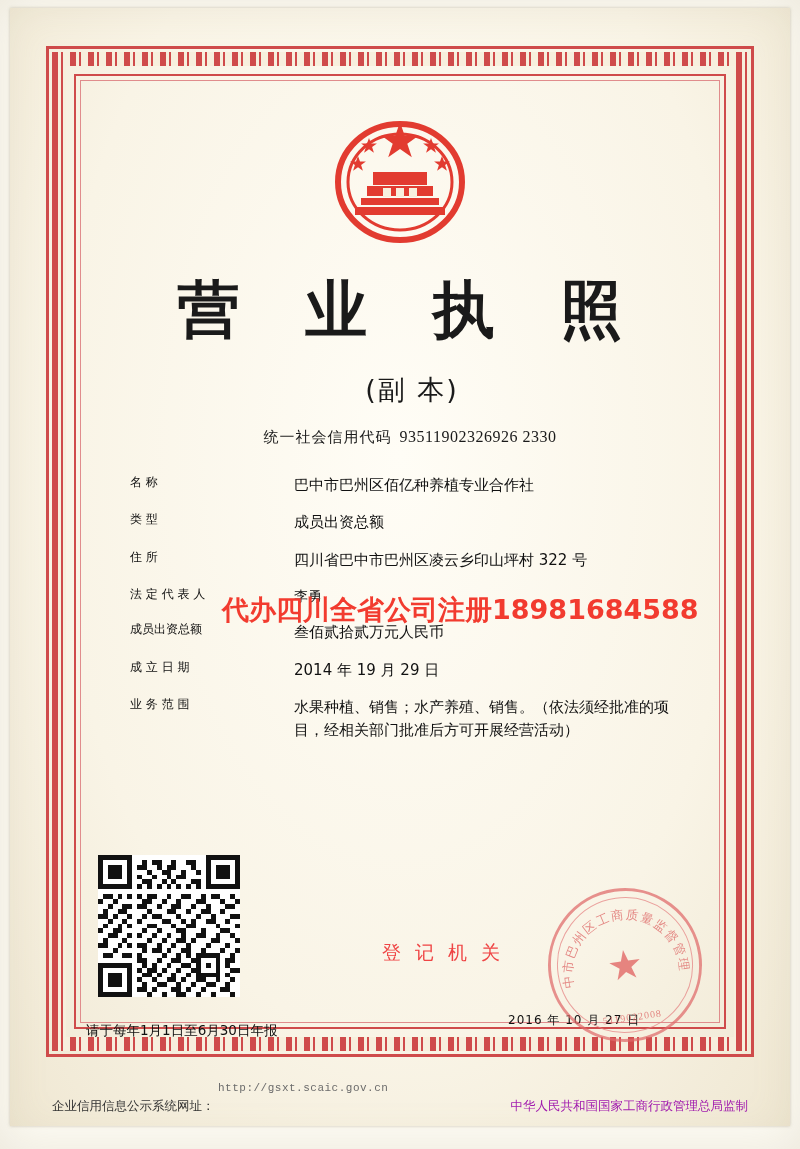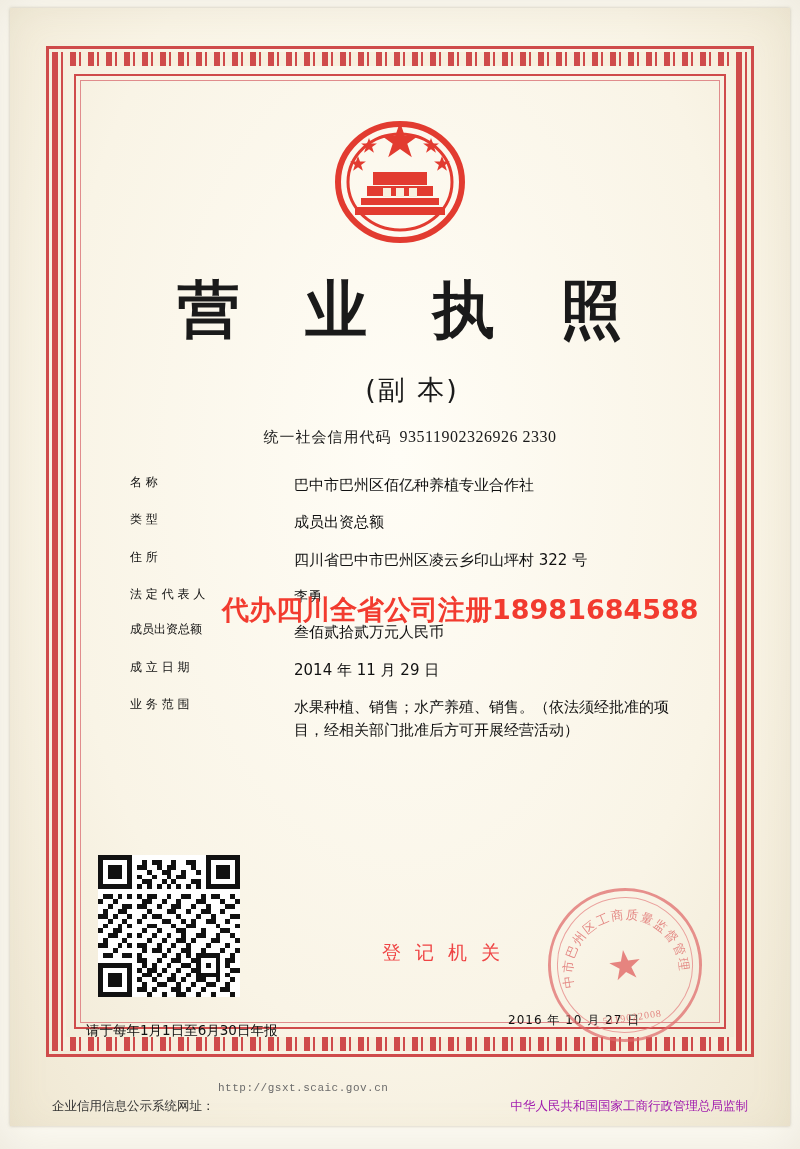--- a/index.html
+++ b/index.html
@@ -352,21 +352,21 @@
     <div class="row">
       <div class="label">法 定 代 表 人</div>
       <div class="value hand">李勇</div>
     </div>
     <div class="row">
       <div class="label">成员出资总额</div>
       <div class="value">叁佰贰拾贰万元人民币</div>
     </div>
     <div class="row">
       <div class="label">成 立 日 期</div>
-      <div class="value">2014 年 11 月 29 日</div>
+      <div class="value">2014 年 19 月 29 日</div>
     </div>
     <div class="row">
       <div class="label">业 务 范 围</div>
       <div class="value" style="width:400px">水果种植、销售；水产养殖、销售。（依法须经批准的项目，经相关部门批准后方可开展经营活动）</div>
     </div>
   </div>
 
   <div class="watermark">代办四川全省公司注册18981684588</div>
 
   <div class="qr">

